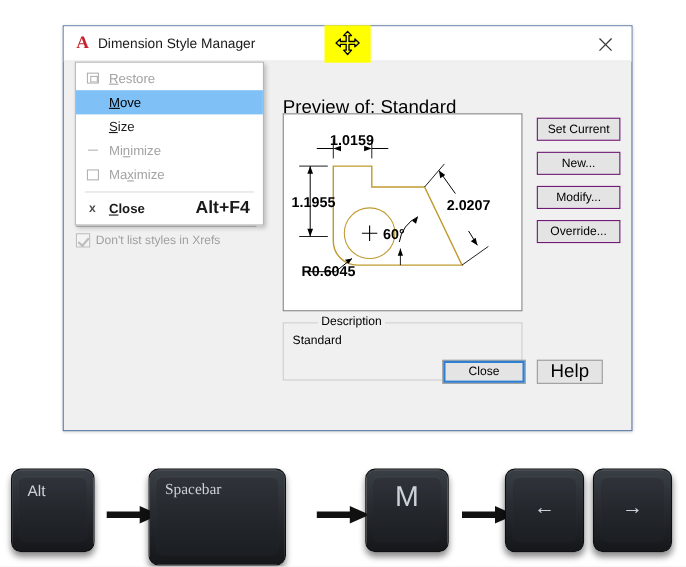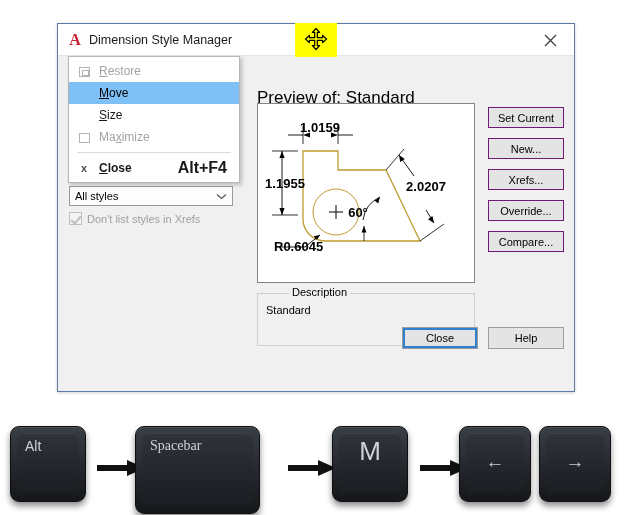--- a/index.html
+++ b/index.html
@@ -131,23 +131,23 @@
     font-size:11px;color:#000;display:flex;align-items:center;justify-content:center;
   }
   
   #btn-close{
     position:absolute;left:344px;top:303px;width:76px;height:22px;
     background:#e4e4e4;border:1px solid #9c9c9c;box-sizing:border-box;
     outline:2px solid #2f7fd1;outline-offset:-3px;
     font-size:11px;display:flex;align-items:center;justify-content:center;
   }
   #btn-help{
-    position:absolute;left:430px;top:303px;width:76px;height:22px;
+    position:absolute;left:430px;top:303px;width:60px;height:22px;
     background:#e4e4e4;border:1px solid #9c9c9c;box-sizing:border-box;
-    font-size:11px;display:flex;align-items:center;justify-content:center;
+    font-size:17px;display:flex;align-items:center;justify-content:center;
   }
   
   #move-badge{
     position:absolute;left:295px;top:23px;width:42px;height:34px;
     background:#ffff00;z-index:60;
     display:flex;align-items:center;justify-content:center;
   }
   
   #keystrip{position:absolute;left:0;top:420px;width:624px;height:95px;}
   .keycap{
@@ -240,23 +240,22 @@
       <text x="168" y="87" font-family="Liberation Sans, sans-serif" font-size="13" font-weight="bold" text-anchor="middle" fill="#000">2.0207</text>
     </svg>
   </div>
 
   <div id="desc-group"></div>
   <div id="desc-legend">Description</div>
   <div id="desc-text">Standard</div>
 
   <div class="rbtn" style="top:83px">Set Current</div>
   <div class="rbtn" style="top:114px">New...</div>
-  <div class="rbtn" style="top:145px">Xrefs...</div>
+  <div class="rbtn" style="top:145px">Modify...</div>
   <div class="rbtn" style="top:176px">Override...</div>
-  <div class="rbtn" style="top:207px">Compare...</div>
 
   <div id="btn-close">Close</div>
   <div id="btn-help">Help</div>
 
   <div id="sysmenu">
 
     <div class="mi disabled">
       <span class="glyph"><i class="icon-restore"></i></span>
       <span class="lbl"><u>R</u>estore</span>
     </div>
@@ -264,20 +263,24 @@
     <div class="mi sel">
       <span class="glyph"></span>
       <span class="lbl"><u>M</u>ove</span>
     </div>
 
     <div class="mi">
       <span class="glyph"></span>
       <span class="lbl"><u>S</u>ize</span>
     </div>
 
+    <div class="mi disabled">
+      <span class="glyph"><i class="icon-min"></i></span>
+      <span class="lbl">Mi<u>n</u>imize</span>
+    </div>
 
     <div class="mi disabled">
       <span class="glyph"><i class="icon-max"></i></span>
       <span class="lbl">Ma<u>x</u>imize</span>
     </div>
 
     <div id="menu-sep"></div>
 
     <div class="mi bold">
       <span class="glyph"><b>x</b></span>

